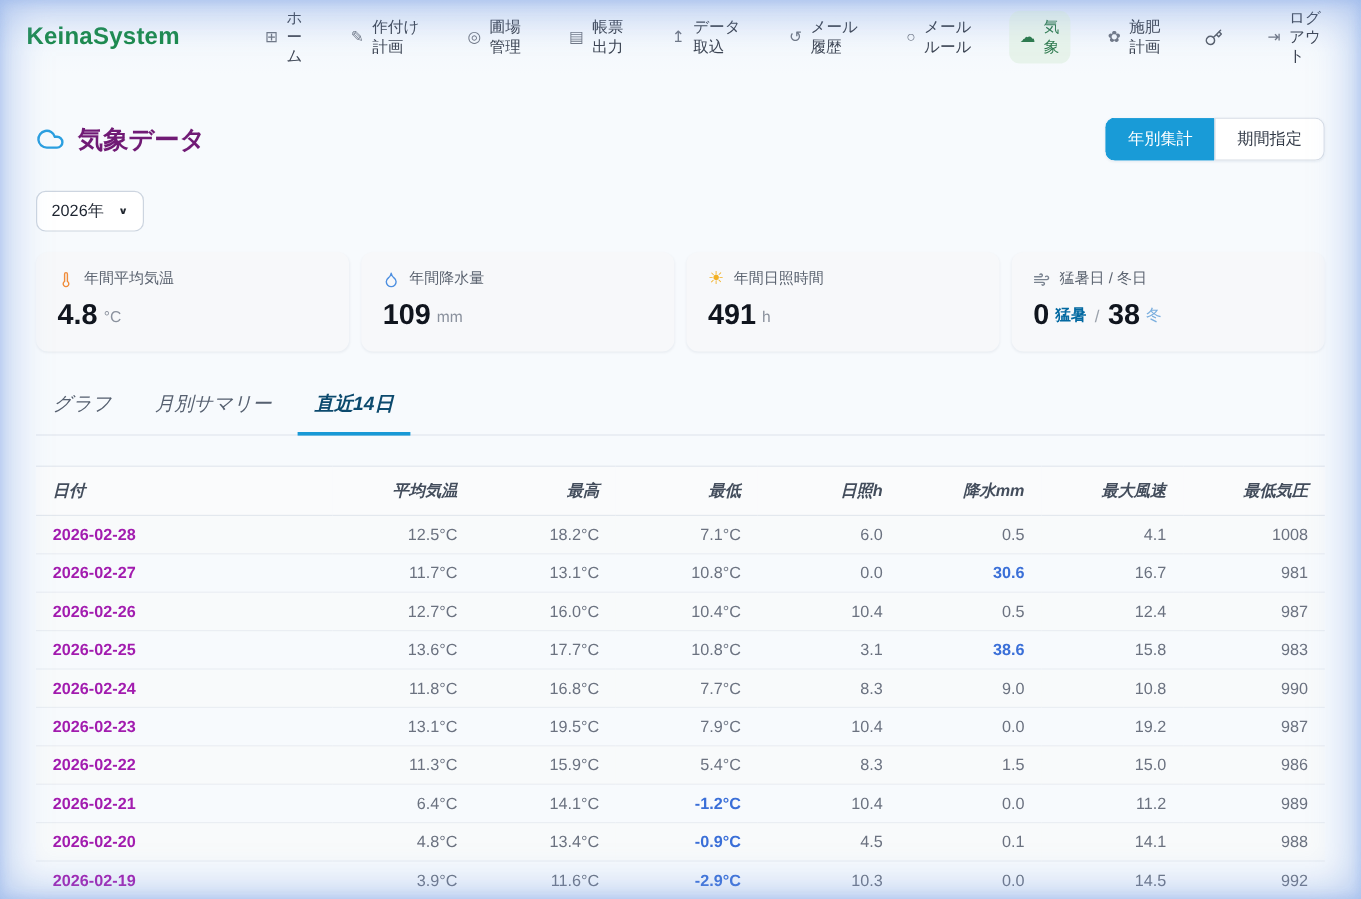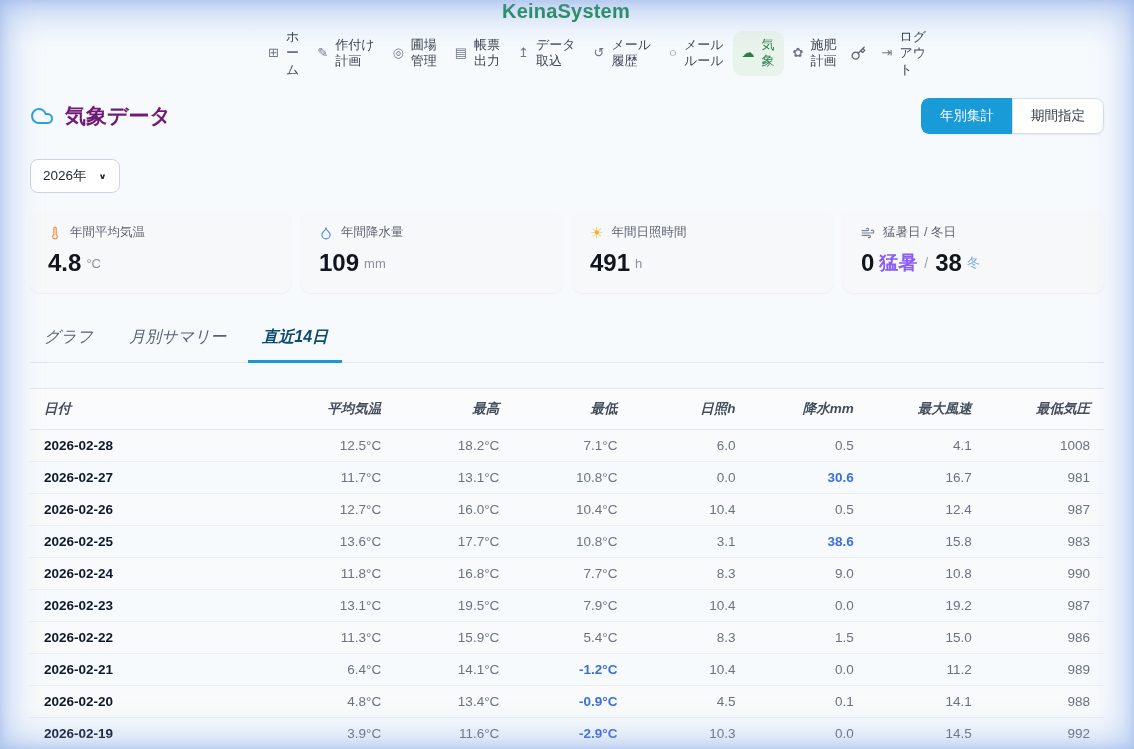--- a/index.html
+++ b/index.html
@@ -14,21 +14,20 @@
     position:fixed; inset:0; pointer-events:none; z-index:50;
     box-shadow: inset 0 0 34px 6px rgba(126,162,228,.55),
                 inset 0 0 10px 1px rgba(126,162,228,.35);
   }
 
   
   .topnav {
     height:62px; display:flex; align-items:center;
     padding:0 24px 0 22px;
     background:linear-gradient(180deg,#e7eefa 0%,#f5f9fd 70%,#f7fafd 100%);
-    flex-direction:column;
   }
   .brand { font-size:20px; font-weight:bold; color:#1c8a4e; letter-spacing:.2px; white-space:nowrap; }
   .navitems { flex:1; display:flex; align-items:center; justify-content:space-between; margin-left:62px; }
   .navitem {
     display:flex; align-items:center; gap:7px;
     font-size:13px; color:#3d4554; line-height:1.25;
     padding:6px 9px; border-radius:9px; cursor:pointer; white-space:pre-line; text-align:left;
   }
   .navitem .nic { font-size:13px; color:#707887; flex:0 0 auto; }
   .navitem.active { background:#e7f3eb; color:#2d7a4d; }
@@ -57,39 +56,39 @@
   .cards { margin-top:17px; display:flex; gap:10px; }
   .card { flex:1; background:#f7f8fa; border-radius:10px; padding:14px 18px 16px;
     box-shadow:0 1px 2px rgba(25,40,70,.06); }
   .card-head { display:flex; align-items:center; gap:8px; font-size:12.5px; color:#5b6370; }
   .card-val { margin-top:8px; font-size:24px; font-weight:bold; color:#10151e; display:flex; align-items:center; gap:5px; }
   .card-unit { font-size:13px; font-weight:normal; color:#8a919d; }
   .ic-thermo { color:#f08c3a; display:flex; }
   .ic-drop { color:#4d8fe0; display:flex; }
   .ic-sun { color:#f2b023; font-size:15px; line-height:1; }
   .ic-wind { color:#79828f; display:flex; }
-  .hotlabel { font-size:19px; font-weight:bold; color:#8b5cf6; }
+  .hotlabel { font-size:13px; font-weight:bold; color:#0369a1; }
   .sep { font-size:14px; color:#9aa1ab; font-weight:normal; margin:0 2px; }
   .coldlabel { font-size:13px; font-weight:normal; color:#7aaede; }
 
   
   .tabs { margin-top:24px; display:flex; gap:8px; border-bottom:1px solid #e2e7ee; }
   .tab { font-size:16px; color:#566070; padding:10px 14px 12px; cursor:pointer;
     border-bottom:3px solid transparent; margin-bottom:-1px;font-style:italic; }
   .tab.on { color:#0c4a6e; font-weight:bold; border-bottom-color:#1899d6; }
 
   
   .tablewrap { margin-top:25px; }
   table { width:100%; border-collapse:collapse; table-layout:fixed; font-size:13.5px; }
   col.c-date { width:23%; }
   thead th { font-weight:bold; color:#434d5c; text-align:right; padding:11px 14px;
     border-top:1px solid #e3e8ee; border-bottom:1px solid #e3e8ee; background:#fafbfc;font-style:italic; }
   thead th:first-child { text-align:left; }
   tbody td { padding:8px 14px; text-align:right; color:#6b7280; border-bottom:1px solid #eaeef3; }
-  tbody td:first-child { text-align:left; font-weight:bold; color:#0f172a; }
+  tbody td:first-child { text-align:left; font-weight:bold; color:#a21caf; }
   tbody tr:nth-child(odd) { background:#f8fafb; }
   tbody td.hl { color:#3a6fd8; font-weight:bold; }
 </style>
 </head>
 <body>
 
 <div class="vignette"></div>
 
 <header class="topnav">
   <div class="brand">KeinaSystem</div>

